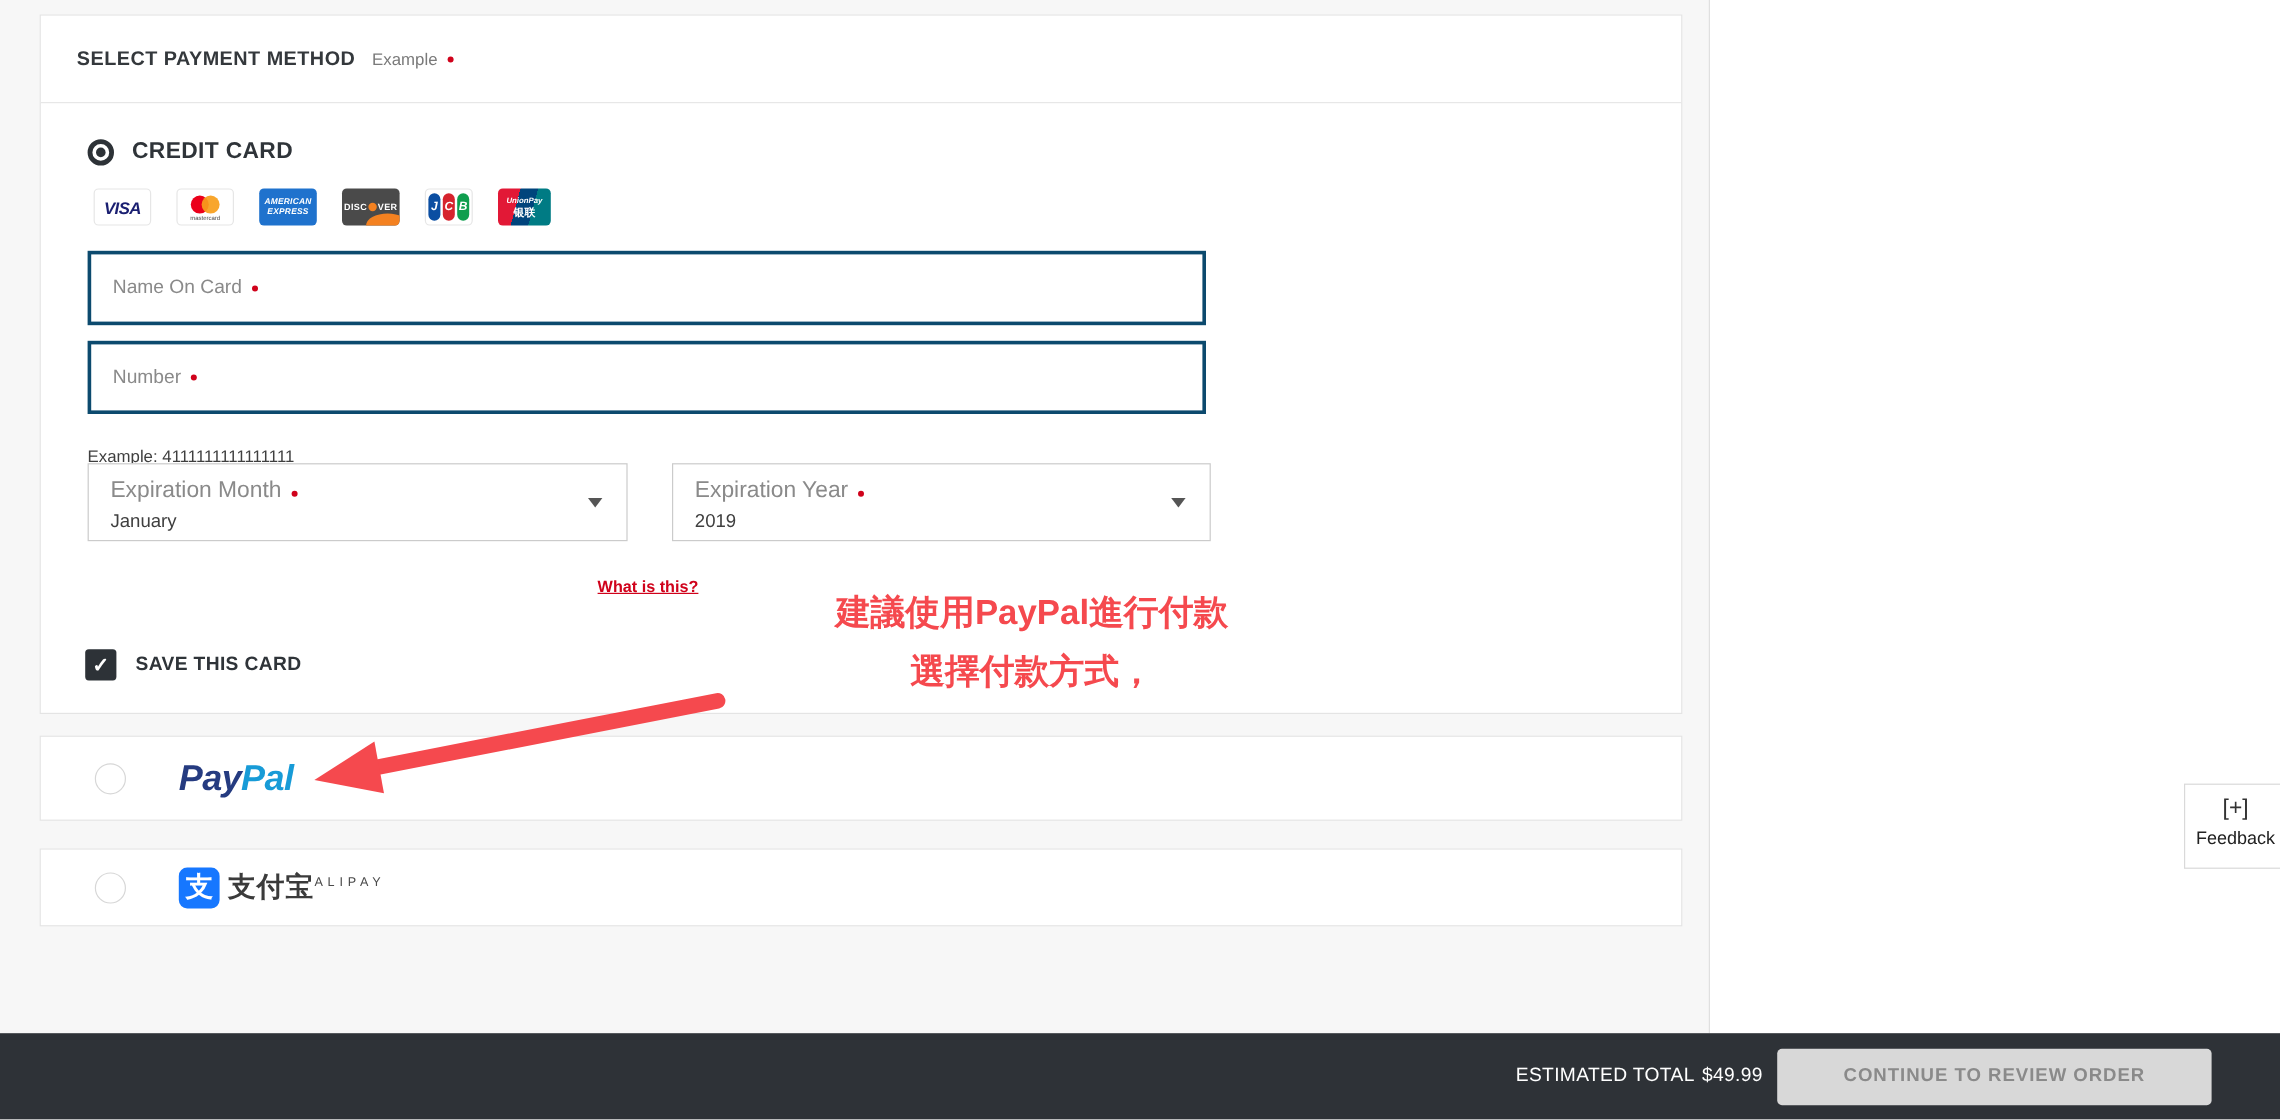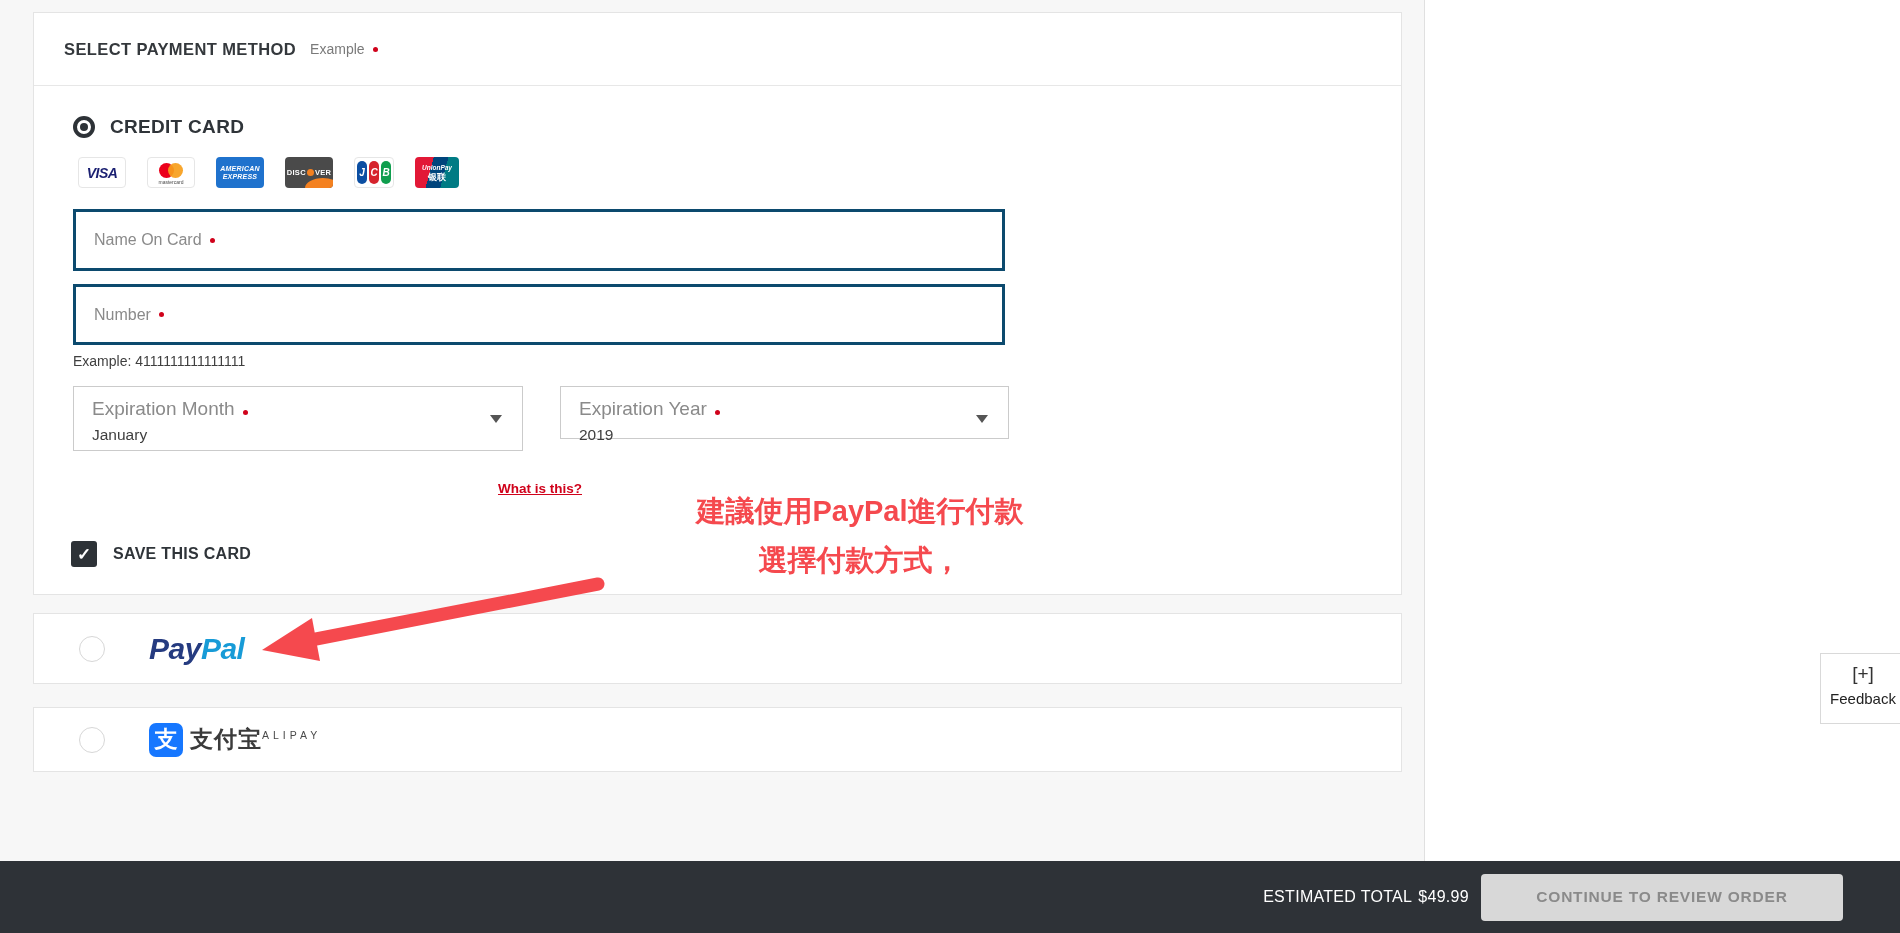--- a/index.html
+++ b/index.html
@@ -74,25 +74,25 @@
              background:linear-gradient(105deg,#e21836 0 36%,#00447c 36% 64%,#007b84 64% 100%); }
   .up-en { font-size:6.5px; font-weight:bold; font-style:italic; line-height:8px; }
   .up-cn { font-size:9px; font-weight:bold; line-height:10px; }
 
   
   .field { position:absolute; background:#fff; border:3px solid #0c4a6e; display:flex; align-items:center; padding-left:18px; }
   .field-label { font-size:16px; color:#8a8a8a; }
   .field-name     { left:39px; top:196px; width:932px; height:62px; }
   .field-number   { left:39px; top:271px; width:932px; height:61px; }
   .field-security { left:39px; top:449px; width:415px; height:61px; }
-  .example-text { position:absolute; left:39px; top:340px; font-size:14px; color:#3f3f3f;text-align:right; }
+  .example-text { position:absolute; left:39px; top:359px; font-size:14px; color:#3f3f3f;text-align:right; }
 
   .select { position:absolute; background:#fff; border:1px solid #cbcbcb; padding:11px 18px 0 18px; cursor:pointer; }
   .select-month { left:39px;  top:373px; width:450px; height:65px; }
-  .select-year  { left:526px; top:373px; width:449px; height:53px; }
+  .select-year  { left:526px; top:373px; width:449px; height:65px; }
   .select-label { font-size:19px; color:#8a8a8a; }
   .select-value { font-size:15.5px; color:#3f3f3f; margin-top:6px; }
   .select-arrow { position:absolute; right:20px; top:28px; width:0; height:0;
                   border-left:6px solid transparent; border-right:6px solid transparent; border-top:8px solid #555; }
 
   .help-link { position:absolute; left:464px; top:468px; font-size:13.5px; font-weight:bold;
                color:#d0021b; text-decoration:underline; }
 
   .save-row { position:absolute; left:37px; top:528px; display:flex; align-items:center; gap:16px; }
   .save-label { font-size:16px; font-weight:bold; letter-spacing:.3px; color:#2f3439; }

